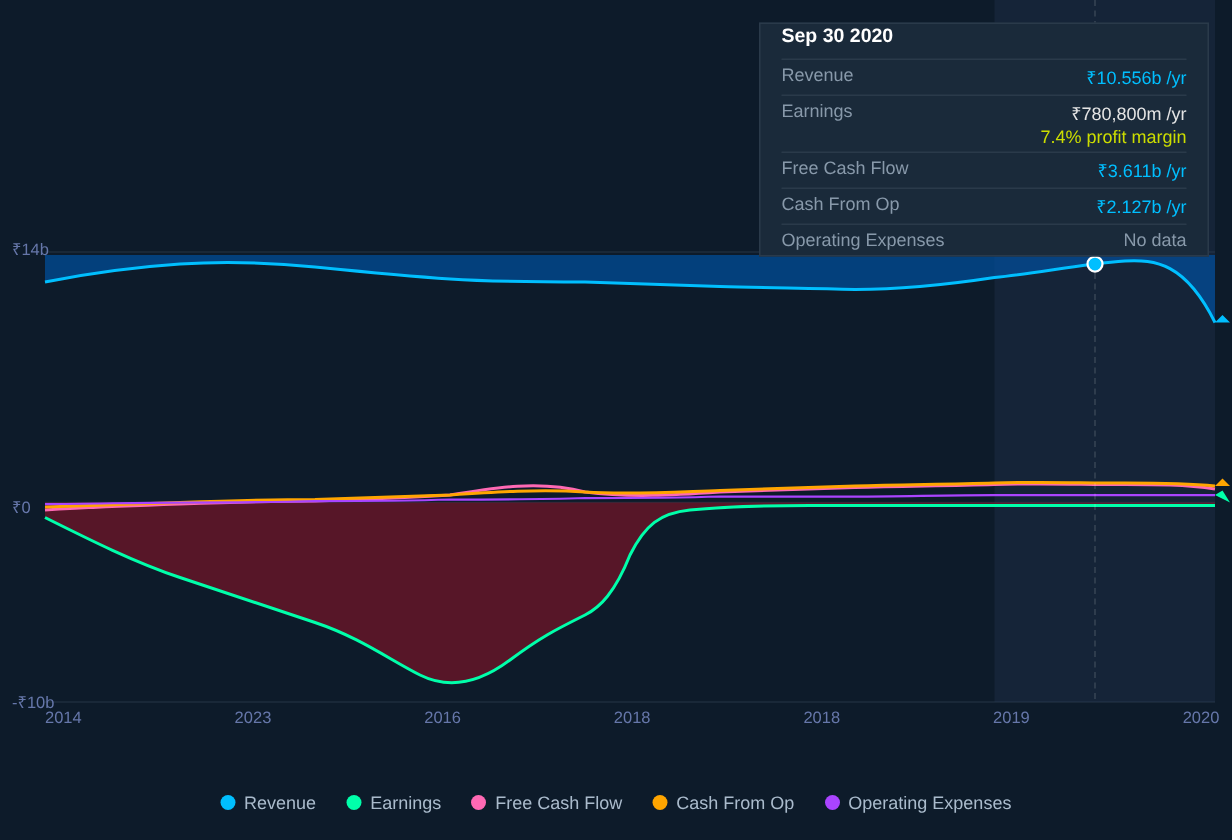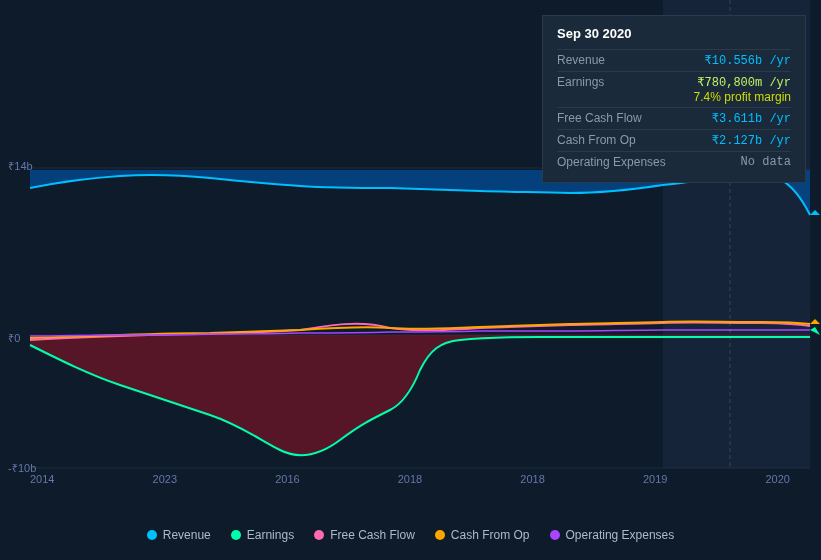--- a/index.html
+++ b/index.html
@@ -12,22 +12,22 @@
       position: relative;
     }
 
     
     .tooltip-card {
       position: absolute;
       top: 15px;
       right: 15px;
       background: #1a2a3a;
       border: 1px solid #2a3a4a;
-      padding: 10px 14px;
-      width: 264px;
+      padding: 0 14px;
+      width: 300px;
       z-index: 10;
     }
     .tooltip-date {
       color: #ffffff;
       font-size: 13px;
       font-weight: bold;
       margin-bottom: 8px;
     }
     .tooltip-row {
       display: flex;
@@ -36,24 +36,23 @@
       padding: 3px 0;
       border-top: 1px solid #2a3a4a;
     }
     .tooltip-label {
       color: #8899aa;
       font-size: 12px;
     }
     .tooltip-value {
       font-size: 12px;
       text-align: right;
-      font-family: Liberation Mono, monospace;
     }
     .val-blue { color: #00bfff; }
-    .val-green { color: #bef264; }
+    .val-green { color: #e5e5e5; }
     .val-gray { color: #8899aa; margin-left: 36px; }
     .profit-margin {
       color: #ccdd00;
       font-size: 12px;
       text-align: center;
     }
 
     
     .y-label {
       position: absolute;
@@ -66,21 +65,21 @@
     .y-label-m10 { top: 460px; }
 
     
     .x-labels {
       position: absolute;
       bottom: 75px;
       left: 30px;
       right: 0;
       display: flex;
       justify-content: space-between;
-      padding-right: 31px;
+      padding-right: 8px;
     }
     .x-label {
       color: #6677aa;
       font-size: 11px;
     }
 
     
     .legend {
       position: absolute;
       bottom: 18px;

